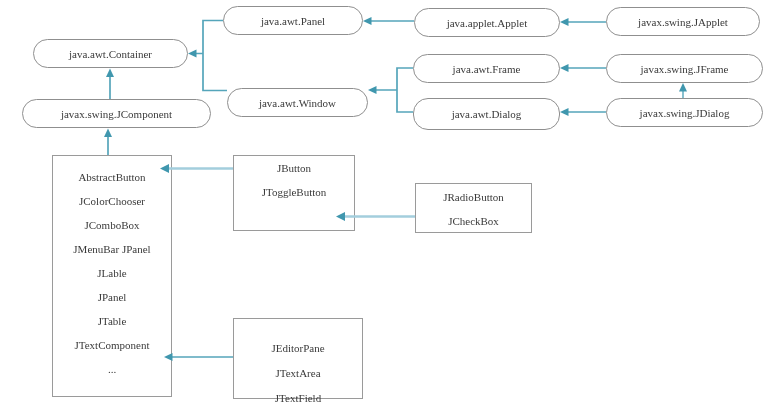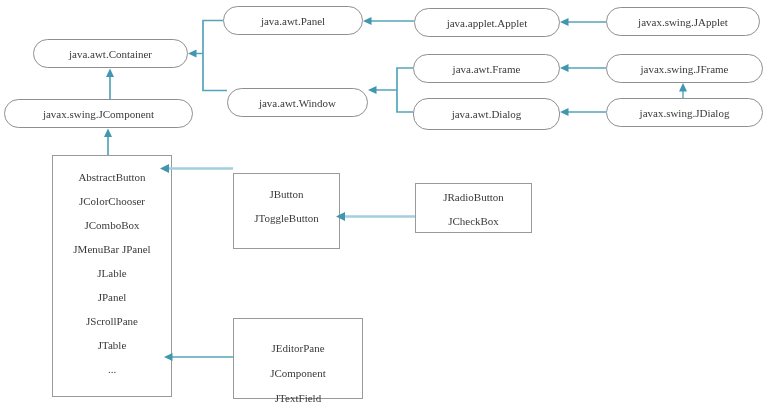--- a/index.html
+++ b/index.html
@@ -47,24 +47,24 @@
   
   .n-panel      { left: 223px; top: 6px;  width: 140px; height: 29px; }
   .n-applet     { left: 414px; top: 8px;  width: 146px; height: 29px; }
   .n-japplet    { left: 606px; top: 7px;  width: 154px; height: 29px; align-items: center; }
   .n-container  { left: 33px;  top: 39px; width: 155px; height: 29px; }
   .n-window     { left: 227px; top: 88px; width: 141px; height: 29px; }
   .n-frame      { left: 413px; top: 54px; width: 147px; height: 29px; }
   .n-jframe     { left: 606px; top: 54px; width: 157px; height: 29px; }
   .n-dialog     { left: 413px; top: 98px; width: 147px; height: 32px; justify-content: center; }
   .n-jdialog    { left: 606px; top: 98px; width: 157px; height: 29px; }
-  .n-jcomponent { left: 4px;  top: 99px; width: 189px; height: 29px; }
+  .n-jcomponent { left: 22px;  top: 99px; width: 189px; height: 29px; }
   
   .b-central  { left: 52px;  top: 155px; width: 120px; height: 242px; padding-top: 9px; }
-  .b-button   { left: 233px; top: 173px; width: 107px; height: 76px;  padding-top: 8px; }
+  .b-button   { left: 233px; top: 155px; width: 122px; height: 76px;  padding-top: 0; }
   .b-check    { left: 415px; top: 183px; width: 117px; height: 50px;  padding-top: 1px; }
   .b-check .row { line-height: 23px; padding-top: 1px; }
   .b-text     { left: 233px; top: 318px; width: 130px; height: 81px;  padding-top: 17px; }
   .b-text .row { line-height: 25px; }
 </style>
 </head>
 <body>
 
 <div class="canvas" style="--background: #ffffff; --connector: #55a5ba; --connector-light: #a3cedd; --arrowhead: #4097ae; --node-border: #8f8f8f; --group-border: #9a9a9a; --text: #3a3a3a;">
 
@@ -162,34 +162,34 @@
     <span>javax.swing.JComponent</span>
   </div>
 
   <div class="node rect b-central">
     <div class="row">AbstractButton</div>
     <div class="row">JColorChooser</div>
     <div class="row">JComboBox</div>
     <div class="row">JMenuBar JPanel</div>
     <div class="row">JLable</div>
     <div class="row">JPanel</div>
-    <div class="row">JScrollPane</div>
     <div class="row">JTable</div>
+    <div class="row">JTextComponent</div>
     <div class="row">...</div>
   </div>
 
   <div class="node rect b-button">
     <div class="row">JButton</div>
     <div class="row">JToggleButton</div>
   </div>
 
   <div class="node rect b-check">
     <div class="row">JRadioButton</div>
     <div class="row">JCheckBox</div>
   </div>
 
   <div class="node rect b-text">
     <div class="row">JEditorPane</div>
-    <div class="row">JComponent</div>
+    <div class="row">JTextArea</div>
     <div class="row">JTextField</div>
   </div>
 
 </div>
 
 </body></html>

